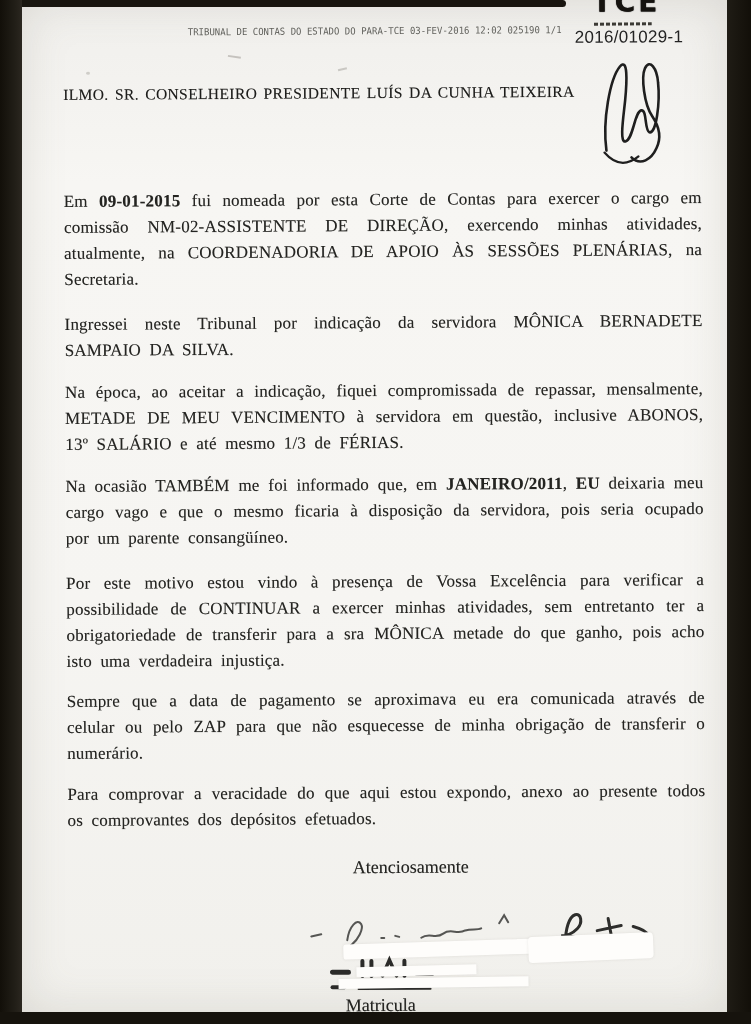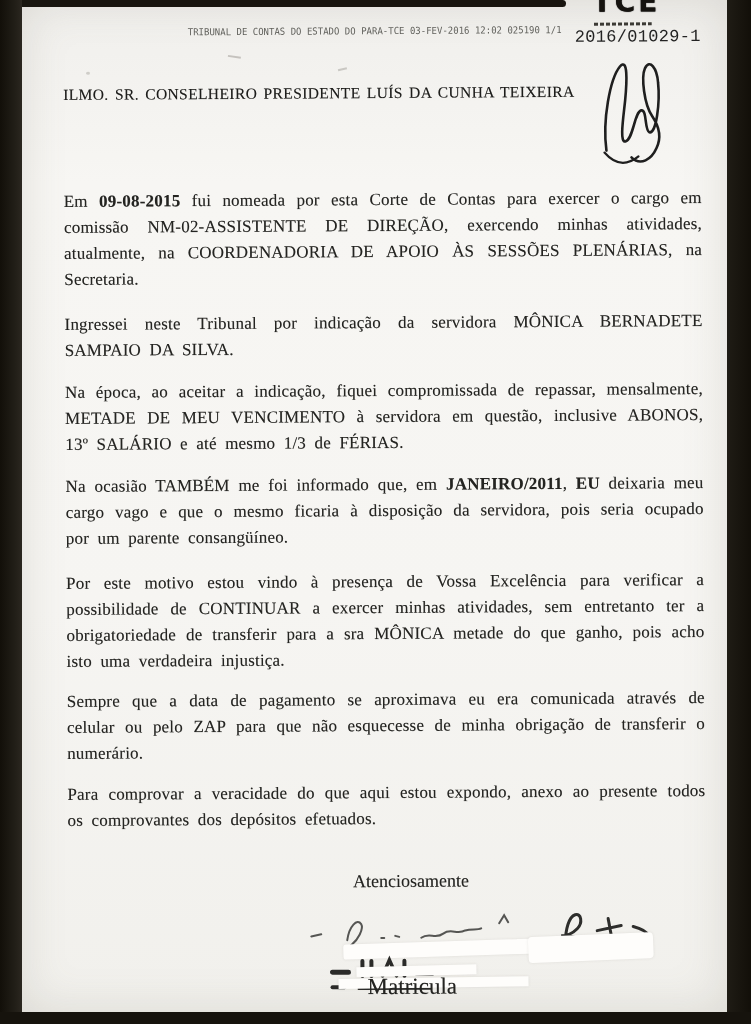--- a/index.html
+++ b/index.html
@@ -20,21 +20,21 @@
   
   .stamp-line{position:absolute;left:168px;top:26px;width:420px;
               font-family:"DejaVu Sans Mono",monospace;font-size:9px;letter-spacing:0;
               color:#474742;opacity:.85;transform:scaleY(1.08);white-space:nowrap;}
   .logo-wrap{position:absolute;left:573px;top:0;width:70px;height:28px;overflow:hidden;}
   .logo-wrap span{display:block;margin-top:-13px;font-family:"DejaVu Sans",sans-serif;
                   font-weight:900;font-size:28px;letter-spacing:3px;color:#15130f;
                   text-shadow:0 0 1px #000;}
   .logo-sub{position:absolute;left:574px;top:24px;width:58px;height:3px;opacity:.85;
             background:repeating-linear-gradient(90deg,#1c1a15 0 4px,transparent 4px 6px);}
-  .protocol{position:absolute;left:555px;top:29px;font-family:Liberation Mono, monospace;
+  .protocol{position:absolute;left:555px;top:29px;font-family:Liberation Sans, sans-serif;
             font-size:17px;color:#232323;letter-spacing:.3px;}
   
   .salutation{position:absolute;left:43px;top:84px;width:620px;font-size:15.5px;
               letter-spacing:.4px;word-spacing:2px;color:#1d1d1b;
               text-shadow:.2px .2px .3px rgba(20,20,20,.4);}
   .rubric{position:absolute;left:578px;top:56px;}
   
   .letter-body{position:absolute;left:43px;top:0;width:638px;height:100%;}
   .para{position:absolute;left:0;width:638px;margin:0;text-align:justify;
         font-size:17px;line-height:26px;color:#242421;word-spacing:4px;letter-spacing:.2px;
@@ -42,30 +42,30 @@
   .para b{font-weight:bold;}
   .para:nth-of-type(1){top:187px;}
   .para:nth-of-type(2){top:310px;}
   .para:nth-of-type(3){top:378px;}
   .para:nth-of-type(4){top:472px;}
   .para:nth-of-type(5){top:569px;}
   .para:nth-of-type(6){top:687px;}
   .para:nth-of-type(7){top:780px;}
   
   .closing{position:absolute;left:328px;top:857px;font-size:18px;color:#242421;
-           text-shadow:.2px .2px .3px rgba(25,25,25,.35);margin-top:14px;}
+           text-shadow:.2px .2px .3px rgba(25,25,25,.35);}
   .sig-area{position:absolute;left:278px;top:898px;width:352px;height:72px;}
   .whiteout{position:absolute;background:#fefdfb;box-shadow:0 0 3px rgba(90,85,70,.12);}
   .w1{left:40px;top:44px;width:190px;height:15px;transform:rotate(-1.5deg);border-radius:3px;}
   .w2{left:225px;top:38px;width:125px;height:26px;transform:rotate(-2deg);border-radius:4px;}
   .redacted{position:absolute;left:303px;top:952px;width:215px;height:42px;}
   .w3{left:28px;top:14px;width:120px;height:10px;transform:rotate(-1deg);}
   .w4{left:10px;top:26px;width:190px;height:10px;transform:rotate(-.5deg);}
-  .matricula{position:absolute;left:320px;top:974px;font-size:23px;color:#242421;
-             text-shadow:.2px .2px .3px rgba(25,25,25,.35);margin-left:22px;}
+  .matricula{position:absolute;left:320px;top:995px;font-size:18px;color:#242421;
+             text-shadow:.2px .2px .3px rgba(25,25,25,.35);}
   
   .speck{position:absolute;background:#8d8a82;}
   .s1{left:208px;top:55px;width:13px;height:2px;opacity:.45;transform:rotate(9deg);}
   .s2{left:318px;top:68px;width:9px;height:2px;opacity:.4;transform:rotate(-12deg);}
   .s3{left:66px;top:70px;width:4px;height:3px;opacity:.35;border-radius:50%;}
 </style>
 </head>
 <body>
 
 <div class="photo">
@@ -83,21 +83,21 @@
       <div class="protocol">2016/01029-1</div>
 
       <div class="salutation">ILMO. SR. CONSELHEIRO PRESIDENTE LUÍS DA CUNHA TEIXEIRA</div>
 
       <svg class="rubric" width="70" height="118" viewBox="0 0 70 118">
         <path d="M8 96 C4 66 12 24 22 12 C30 3 29 26 27 46 C25 64 21 88 27 87 C35 85 36 58 43 56 C49 55 46 76 51 78 C58 80 62 48 60 28 C59 14 52 4 47 14 C43 23 46 50 54 62 C60 71 64 82 58 94 C53 105 42 112 33 103" fill="none" stroke="#1f1f1f" stroke-width="2.6" stroke-linecap="round"></path>
         <path d="M6 98 C18 112 30 110 40 102" fill="none" stroke="#1f1f1f" stroke-width="2.2" stroke-linecap="round"></path>
       </svg>
 
       <div class="letter-body">
-          <p class="para"><span>Em </span><b>09-08-2015</b><span> fui nomeada por esta Corte de Contas para exercer o cargo em comissão NM-02-ASSISTENTE DE DIREÇÃO, exercendo minhas atividades, atualmente, na COORDENADORIA DE APOIO ÀS SESSÕES PLENÁRIAS, na Secretaria.</span></p>
+          <p class="para"><span>Em </span><b>09-01-2015</b><span> fui nomeada por esta Corte de Contas para exercer o cargo em comissão NM-02-ASSISTENTE DE DIREÇÃO, exercendo minhas atividades, atualmente, na COORDENADORIA DE APOIO ÀS SESSÕES PLENÁRIAS, na Secretaria.</span></p>
           <p class="para"><span>Ingressei neste Tribunal por indicação da servidora MÔNICA BERNADETE SAMPAIO DA SILVA.</span></p>
           <p class="para"><span>Na época, ao aceitar a indicação, fiquei compromissada de repassar, mensalmente, METADE DE MEU VENCIMENTO à servidora em questão, inclusive ABONOS, 13º SALÁRIO e até mesmo 1/3 de FÉRIAS.</span></p>
           <p class="para"><span>Na ocasião TAMBÉM me foi informado que, em </span><b>JANEIRO/2011</b><span>, </span><b>EU</b><span> deixaria meu cargo vago e que o mesmo ficaria à disposição da servidora, pois seria ocupado por um parente consangüíneo.</span></p>
           <p class="para"><span>Por este motivo estou vindo à presença de Vossa Excelência para verificar a possibilidade de CONTINUAR a exercer minhas atividades, sem entretanto ter a obrigatoriedade de transferir para a sra MÔNICA metade do que ganho, pois acho isto uma verdadeira injustiça.</span></p>
           <p class="para"><span>Sempre que a data de pagamento se aproximava eu era comunicada através de celular ou pelo ZAP para que não esquecesse de minha obrigação de transferir o numerário.</span></p>
           <p class="para"><span>Para comprovar a veracidade do que aqui estou expondo, anexo ao presente todos os comprovantes dos depósitos efetuados.</span></p>
         </div>
 
       <div class="closing">Atenciosamente</div>
 

